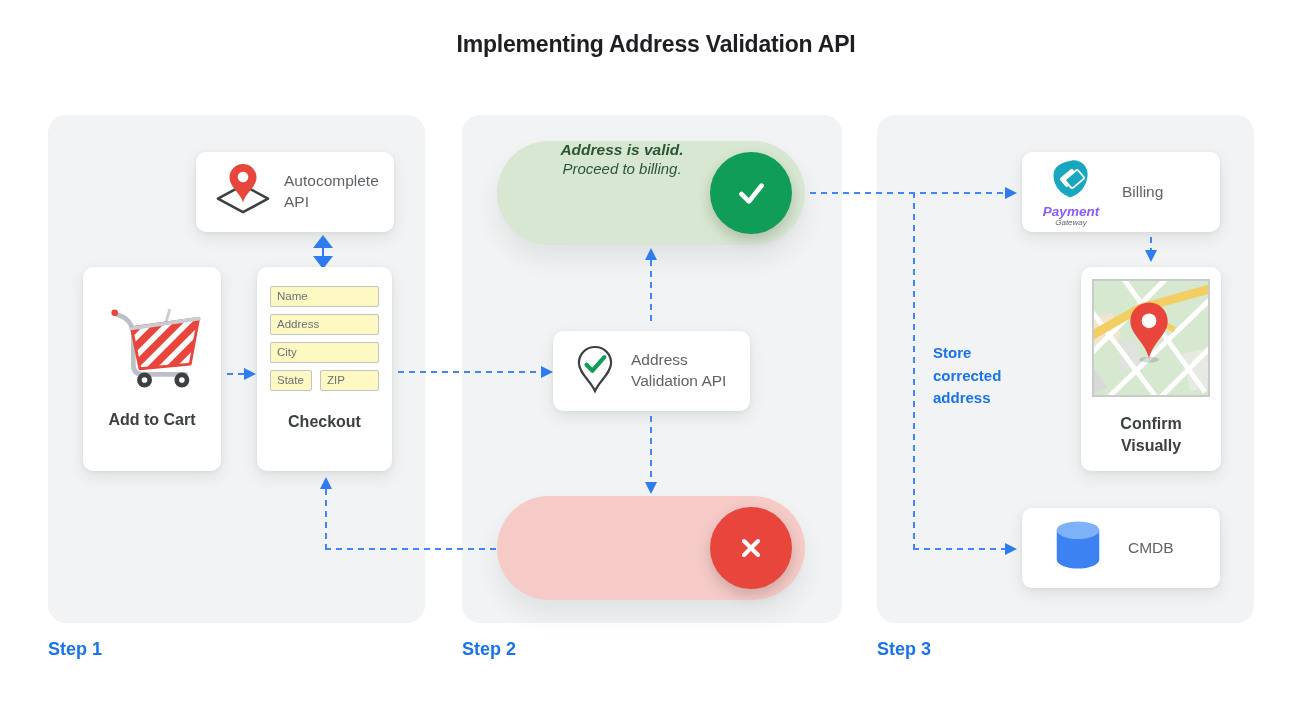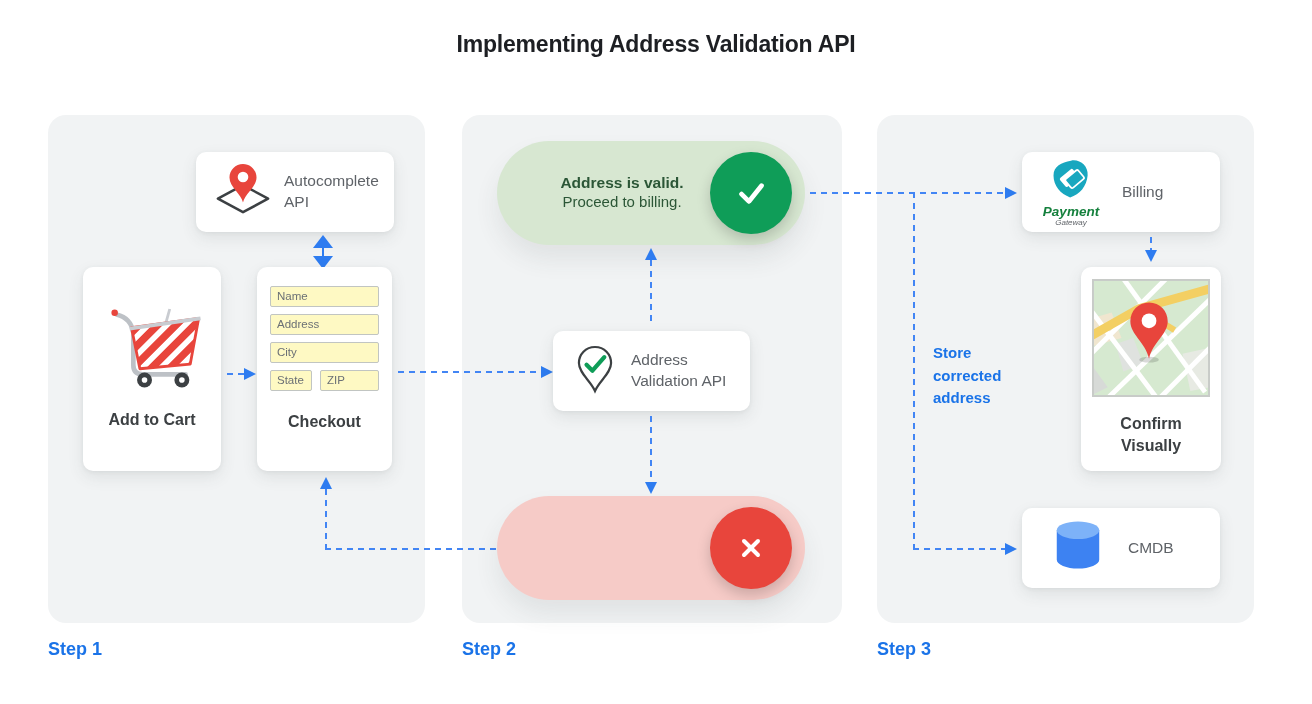--- a/index.html
+++ b/index.html
@@ -15,41 +15,41 @@
 
   .card { position:absolute; background:#ffffff; border-radius:10px;
           box-shadow:0 6px 16px rgba(60,64,67,.10), 0 1px 4px rgba(60,64,67,.07); }
   .hcard { display:flex; align-items:center; }
   .card-label { font-size:15.5px; color:#5f6368; line-height:1.35; }
   .big-label { font-size:16px; font-weight:700; color:#3c4043; text-align:center; }
 
   .pill { position:absolute; left:497px; width:308px; height:104px; border-radius:52px;
           box-shadow:0 14px 24px rgba(60,64,67,.09); }
   .pill-text { position:absolute; left:40px; top:0; width:170px; height:100%;
-               display:flex; flex-direction:column; justify-content:center; text-align:center; }
+               display:flex; flex-direction:column; justify-content:flex-start; text-align:center;font-style:italic; }
   .pill-title { font-size:15.5px; font-weight:700; }
   .pill-sub { font-size:15px; line-height:1.35; }
   .badge { position:absolute; right:13px; top:11px; width:82px; height:82px; border-radius:50%;
            display:flex; align-items:center; justify-content:center;
            box-shadow:0 6px 14px rgba(0,0,0,.18); }
 
   .hline { position:absolute; height:2px;
            background-image:repeating-linear-gradient(90deg,#4285f4 0 6px,transparent 6px 11px); }
   .vline { position:absolute; width:2px;
            background-image:repeating-linear-gradient(180deg,#4285f4 0 6px,transparent 6px 11px); }
   .head { position:absolute; width:0; height:0; }
   .head.right { border-top:6px solid transparent; border-bottom:6px solid transparent; border-left:12px solid #2e7cf0; }
   .head.up    { border-left:6px solid transparent; border-right:6px solid transparent; border-bottom:12px solid #2e7cf0; }
   .head.down  { border-left:6px solid transparent; border-right:6px solid transparent; border-top:12px solid #2e7cf0; }
 
   .field { height:21px; border:1px solid #c1c5c2; background:#fef9c3; border-radius:2px;
            font-size:11.5px; color:#6b7075; line-height:19px; padding-left:6px; }
   .store-note { position:absolute; left:933px; top:342px; width:105px;
                 font-size:15px; font-weight:700; color:#1a73e8; line-height:1.5; }
-  .brand-main { font-size:13.5px; font-weight:700; font-style:italic; color:#15803d; text-align:center; }
+  .brand-main { font-size:13.5px; font-weight:700; font-style:italic; color:#8b5cf6; text-align:center; }
   .brand-sub  { font-size:8px; font-style:italic; color:#5f6368; text-align:center; margin-top:-1px; }
 </style>
 </head>
 <body>
 
 <div id="canvas">
 
   <div class="title">Implementing Address Validation API</div>
 
   <div class="panel" style="left:48px;"></div>

